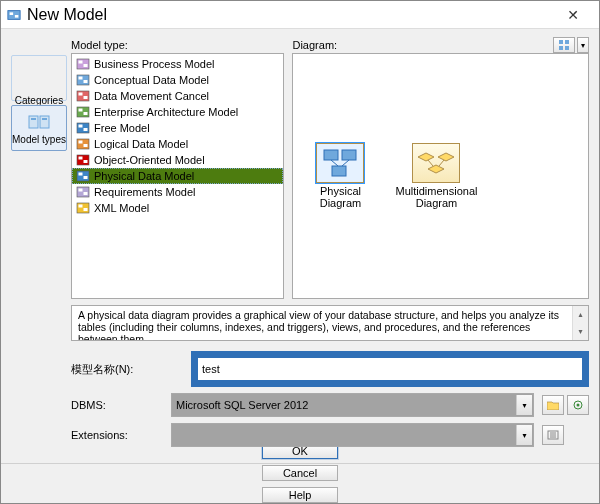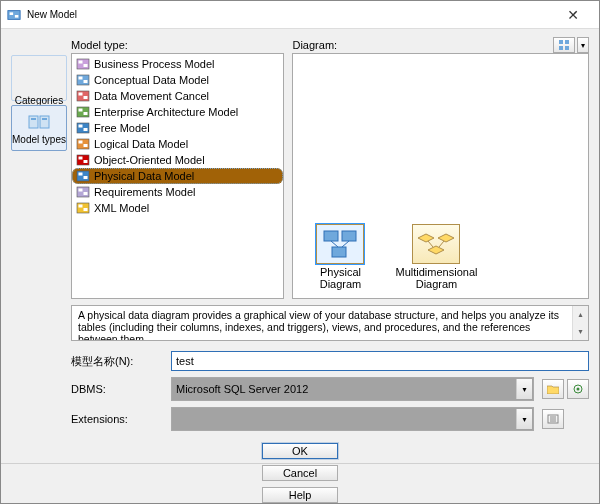--- a/index.html
+++ b/index.html
@@ -1,46 +1,46 @@
 <!DOCTYPE html>
 <html><head>
 <meta charset="utf-8">
 <style>
   * { box-sizing: border-box; }
   html, body { margin: 0; padding: 0; font-family: Tahoma, "Segoe UI", sans-serif; font-size: 11px; color: #000; background: #fff; }
   .window { width: 600px; height: 504px; border: 1px solid #888; background: #f0f0f0; display: flex; flex-direction: column; }
   .titlebar { height: 28px; background: #fff; border-bottom: 1px solid #ddd; display: flex; align-items: center; padding: 0 6px; }
   .titlebar .app-icon { width: 14px; height: 14px; margin-right: 6px; }
-  .title-text { flex: 1; font-size: 10px; }
+  .title-text { flex: 1; font-size: 16px; }
   .close-x { width: 40px; text-align: center; font-size: 14px; color: #333; cursor: default; }
   .body { flex: 1; display: flex; padding: 8px 10px 0 10px; gap: 4px; overflow: hidden; }
   .left-rail { width: 56px; display: flex; flex-direction: column; gap: 4px; padding-top: 18px; }
   .rail-btn { width: 56px; height: 46px; border: 1px solid transparent; display: flex; flex-direction: column; align-items: center; justify-content: center; gap: 2px; font-size: 10px; cursor: default; border-radius: 2px; }
   .rail-btn.selected { border: 1px solid #7da2ce; background: #e6eef8; }
   .rail-btn.hover { border: 1px solid #bcd3ec; gap: 44px; }
   .rail-btn svg { width: 24px; height: 20px; }
   .main { flex: 1; display: flex; flex-direction: column; min-width: 0; }
   .cols { display: flex; gap: 8px; height: 262px; }
   .col { flex: 1; display: flex; flex-direction: column; min-width: 0; }
   .col-header { height: 16px; font-size: 11px; display: flex; align-items: center; }
   .col-header .flex-spacer { flex: 1; }
   .view-btn { width: 22px; height: 16px; border: 1px solid #aaa; background: linear-gradient(#fff,#e8e8e8); display: flex; align-items: center; justify-content: center; font-size: 8px; margin-left: 2px; }
   .list-box { flex: 1; border: 1px solid #a9a9a9; background: #fff; overflow: auto; padding: 2px 0; }
   .mitem { display: flex; align-items: center; height: 16px; padding: 0 4px; gap: 4px; cursor: default; }
-  .mitem.selected { background: #a16207; outline: 1px dotted #7aa6cf; outline-offset: -1px; border-radius: 6px; }
+  .mitem.selected { background: #4d7c0f; outline: 1px dotted #7aa6cf; outline-offset: -1px; }
   .mitem .micon { width: 14px; height: 14px; flex-shrink: 0; }
-  .diagram-box { flex: 1; border: 1px solid #a9a9a9; background: #fff; padding: 8px; display: flex; gap: 18px; align-items: flex-end; }
+  .diagram-box { flex: 1; border: 1px solid #a9a9a9; background: #fff; padding: 8px; display: flex; gap: 18px; align-items: center; }
   .diag-item { width: 78px; display: flex; flex-direction: column; align-items: center; gap: 2px; text-align: center; font-size: 11px; cursor: default; }
   .diag-item.selected .diag-icon { outline: 1px solid #3399ff; background: #e6f2ff; }
   .diag-icon { width: 48px; height: 40px; border: 1px solid #b08f4a; background: linear-gradient(#fffbe8,#f8e9b8); display: flex; align-items: center; justify-content: center; }
   .desc-box { margin-top: 6px; border: 1px solid #a9a9a9; background: #fff; height: 36px; padding: 3px 6px; position: relative; font-size: 10.5px; line-height: 12px; overflow: hidden; }
   .desc-scroll { position: absolute; right: 0; top: 0; bottom: 0; width: 16px; background: #f0f0f0; border-left: 1px solid #ddd; display: flex; flex-direction: column; }
   .desc-scroll span { flex: 1; display: flex; align-items: center; justify-content: center; font-size: 8px; color: #666; }
   .form { margin-top: 10px; display: grid; grid-template-columns: 92px 1fr auto; gap: 6px 8px; align-items: center; font-size: 11px; }
-  .tinput { height: 20px; border: 1px solid #701a75; padding: 0 4px; font-size: 11px; background: #fff; }
+  .tinput { height: 36px; border: 7px solid #701a75; padding: 0 4px; font-size: 11px; background: #fff; margin-left: 20px; }
   .tinput.focus { border-color: #2f6fb6; }
   .combo { height: 24px; border: 1px solid #a9a9a9; background: #a3a3a3; display: flex; align-items: center; padding: 0 4px; font-size: 11px; position: relative; }
   .combo .arrow { position: absolute; right: 1px; top: 1px; bottom: 1px; width: 16px; background: linear-gradient(#f8f8f8,#e0e0e0); border-left: 1px solid #ccc; display: flex; align-items: center; justify-content: center; font-size: 8px; }
   .icon-btn-row { display: flex; gap: 3px; }
   .icon-btn { width: 22px; height: 20px; border: 1px solid #a9a9a9; background: linear-gradient(#fff,#e6e6e6); display: flex; align-items: center; justify-content: center; }
   .footer { height: 40px; border-top: 1px solid #d0d0d0; display: flex; align-items: center; justify-content: flex-end; gap: 6px; padding: 0 12px; background: #f0f0f0; flex-direction: column; }
   .btn { width: 76px; height: 22px; border: 1px solid #adadad; background: linear-gradient(#fefefe,#e6e6e6); font-size: 11px; cursor: default; }
   .btn.primary { border-color: #2f6fb6; box-shadow: 0 0 0 1px rgba(47,111,182,0.25); }
 </style>
 </head>

